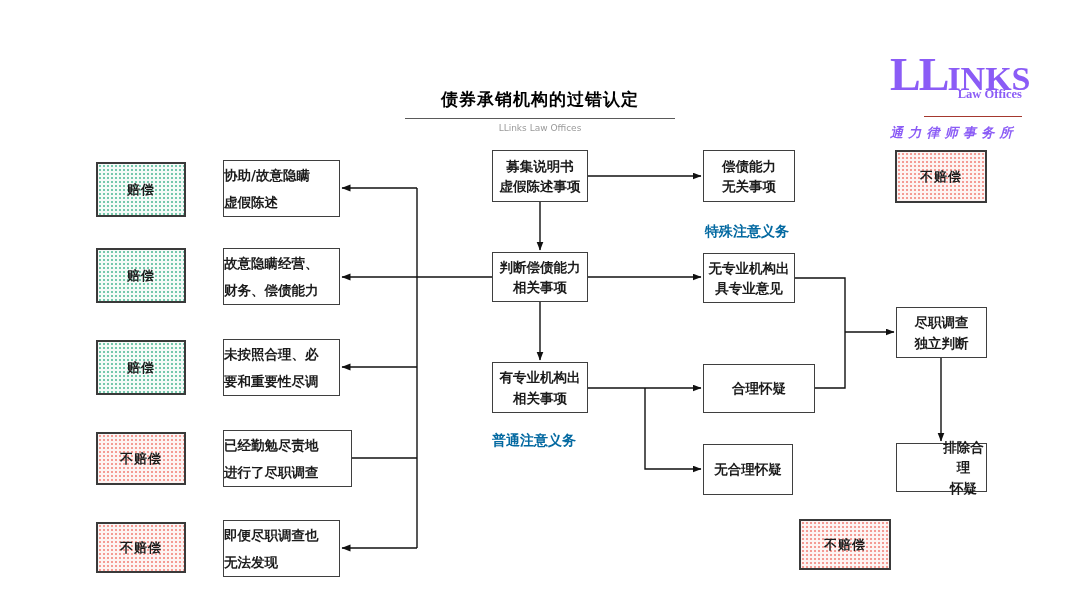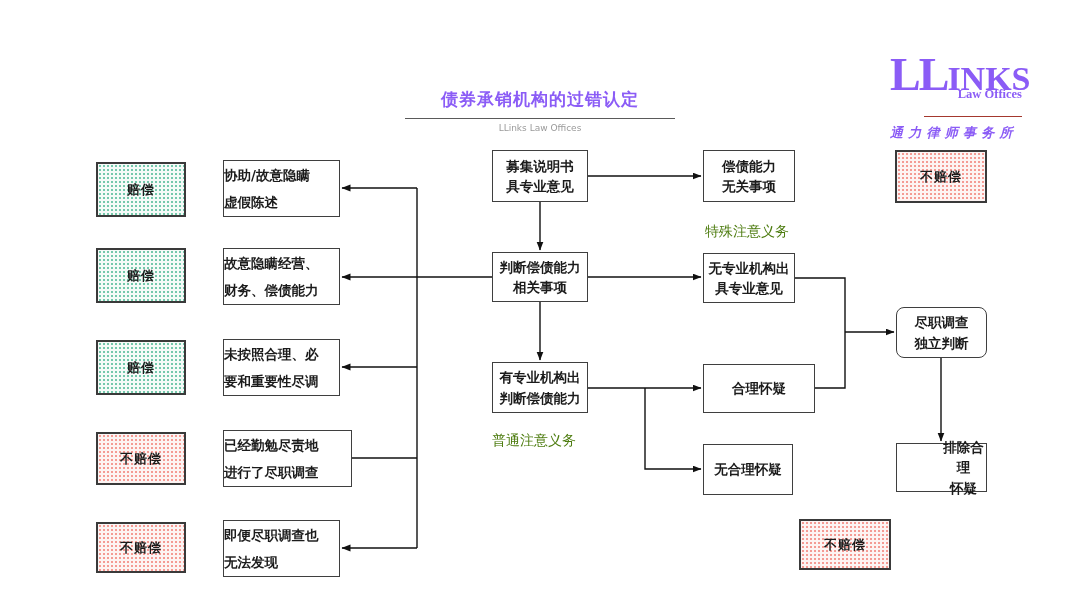--- a/index.html
+++ b/index.html
@@ -12,42 +12,42 @@
   .logo-word{line-height:1;font-weight:bold;white-space:nowrap;}
   .logo-ll{font-size:46px;letter-spacing:-2px;}
   .logo-inks{font-size:34px;letter-spacing:0;}
   .logo-tag{font-size:12.5px;text-align:right;margin-top:-11px;padding-bottom:14px;
             border-bottom:1.6px solid #A4382E;margin-left:34px;font-weight:bold;}
   .logo-cn{font-size:13px;margin-top:7px;font-style:italic;font-weight:bold;
            letter-spacing:1px;white-space:nowrap;}
 
   
   .title-block{position:absolute;left:405px;top:88px;width:270px;text-align:center;}
-  .title-block h1{margin:0;font-size:17px;font-weight:bold;color:#8b5cf6;letter-spacing:1px;}
+  .title-block h1{margin:0;font-size:17px;font-weight:bold;color:#000000;letter-spacing:1px;}
   .title-rule{border:0;border-top:1.4px solid #5a5a5a;margin:7px 0 4px 0;}
   .title-sub{font-size:9px;color:#9a9a9a;}
 
   
   .node{position:absolute;box-sizing:border-box;display:flex;align-items:center;
         color:#1b1b1b;font-weight:bold;white-space:pre-line;}
   .status{border:2px solid #3a3a3a;justify-content:center;text-align:left;
           font-size:13px;letter-spacing:1px;}
   .dot-green{background-color:#f5fbf8;
      background-image:radial-gradient(circle,#74c8ac 0.85px,rgba(0,0,0,0) 1.15px);
      background-size:4px 4px;}
   .dot-red{background-color:#fdf4f3;
      background-image:radial-gradient(circle,#f49b94 0.85px,rgba(0,0,0,0) 1.15px);
      background-size:4px 4px;}
   .reason{border:1.6px solid #3f3f3f;background:#fff;font-size:13.5px;
           padding-left:0;line-height:1.95;justify-content:flex-start;text-align:left;}
   .flow{border:1.6px solid #3f3f3f;background:#fff;font-size:13.5px;line-height:1.5;
         justify-content:center;text-align:center;}
 
   
-  .annot{position:absolute;color:#4d7c0f;font-size:14px;font-weight:normal;white-space:nowrap;}
+  .annot{position:absolute;color:#0369a1;font-size:14px;font-weight:bold;white-space:nowrap;}
 
   
   .wires{position:absolute;left:0;top:0;width:1080px;height:606px;pointer-events:none;}
 </style>
 </head>
 <body>
 
 <div class="canvas">
 
   <svg class="wires" viewBox="0 0 1080 606">
@@ -98,35 +98,35 @@
   <div class="node reason" style="left:223px;top:248px;width:117px;height:57px;">故意隐瞒经营、
 财务、偿债能力</div>
   <div class="node reason" style="left:223px;top:339px;width:117px;height:57px;">未按照合理、必
 要和重要性尽调</div>
   <div class="node reason" style="left:223px;top:430px;width:129px;height:57px;">已经勤勉尽责地
 进行了尽职调查</div>
   <div class="node reason" style="left:223px;top:520px;width:117px;height:57px;">即便尽职调查也
 无法发现</div>
 
   <div class="node flow" style="left:492px;top:150px;width:96px;height:52px;">募集说明书
-具专业意见</div>
+虚假陈述事项</div>
   <div class="node flow" style="left:492px;top:252px;width:96px;height:50px;">判断偿债能力
 相关事项</div>
   <div class="node flow" style="left:492px;top:362px;width:96px;height:51px;">有专业机构出
-判断偿债能力</div>
+相关事项</div>
 
   <div class="node flow" style="left:703px;top:150px;width:92px;height:52px;">偿债能力
 无关事项</div>
   <div class="node flow" style="left:703px;top:253px;width:92px;height:50px;">无专业机构出
 具专业意见</div>
   <div class="node flow" style="left:703px;top:364px;width:112px;height:49px;">合理怀疑</div>
   <div class="node flow" style="left:703px;top:444px;width:90px;height:51px;">无合理怀疑</div>
 
   <div class="node status dot-red" style="left:895px;top:150px;width:92px;height:53px;">不赔偿</div>
-  <div class="node flow" style="left:896px;top:307px;width:91px;height:51px;border-radius:8px;">尽职调查
+  <div class="node flow" style="left:896px;top:307px;width:91px;height:51px;">尽职调查
 独立判断</div>
   <div class="node flow" style="left:896px;top:443px;width:91px;height:49px;padding-left:44px;">排除合理
 怀疑</div>
 
   <div class="node status dot-red" style="left:799px;top:519px;width:92px;height:51px;">不赔偿</div>
 
   <div class="annot" style="left:705px;top:223px;">特殊注意义务</div>
   <div class="annot" style="left:492px;top:432px;">普通注意义务</div>
 
 </div>

